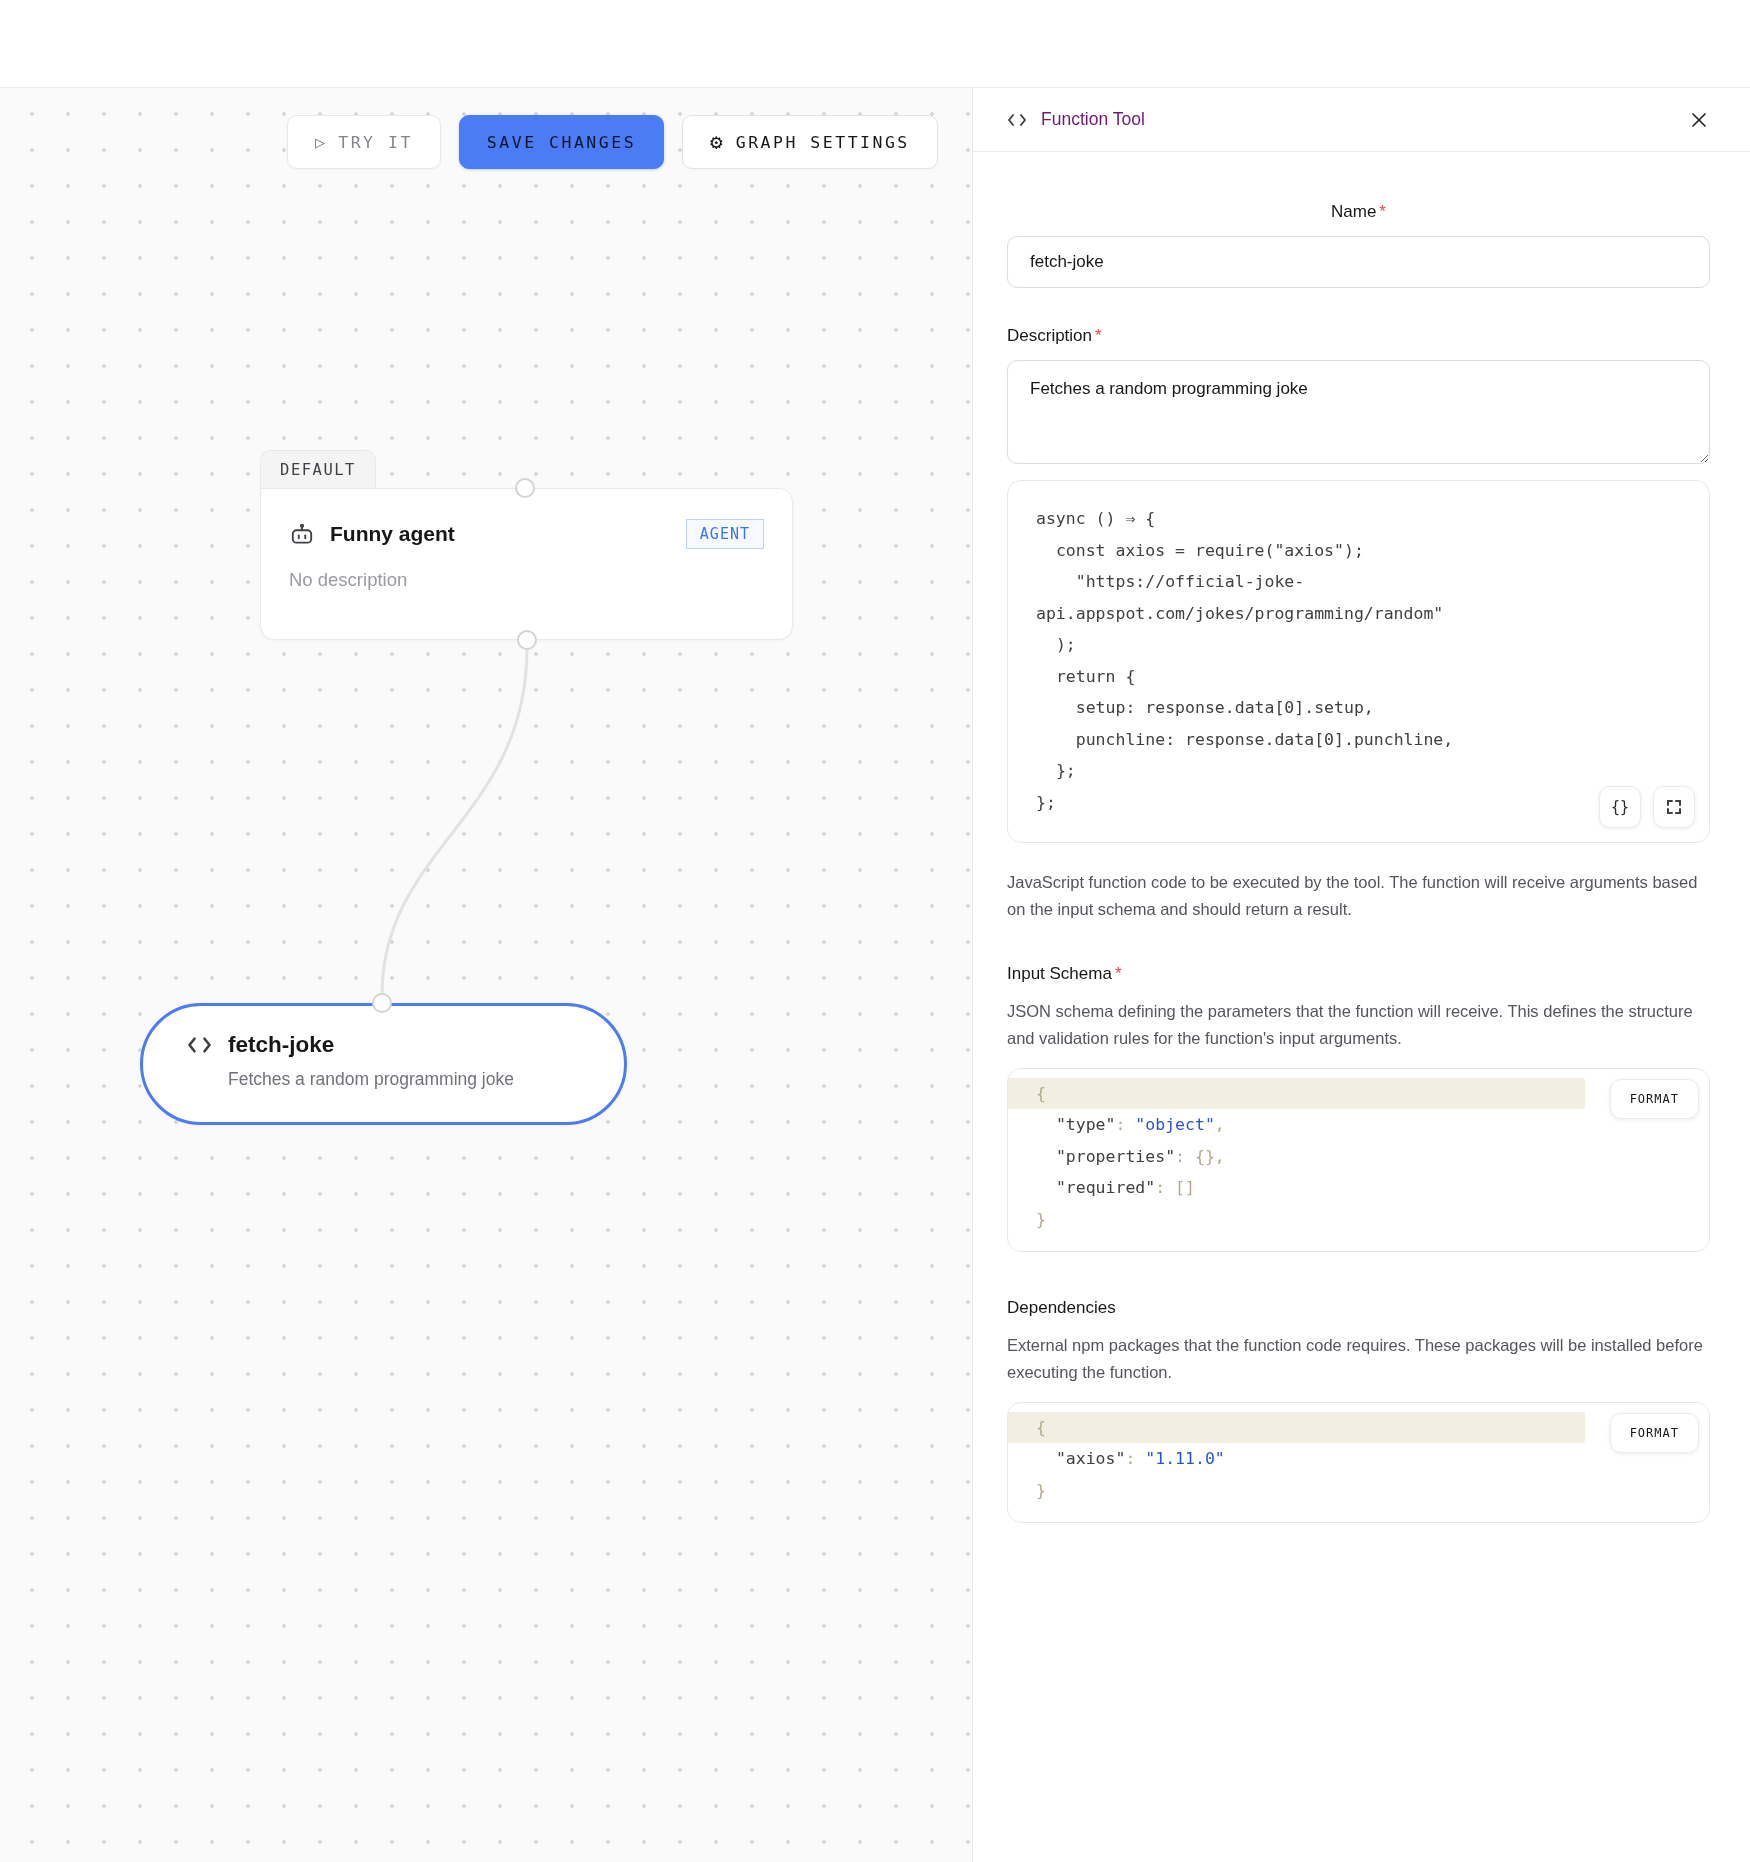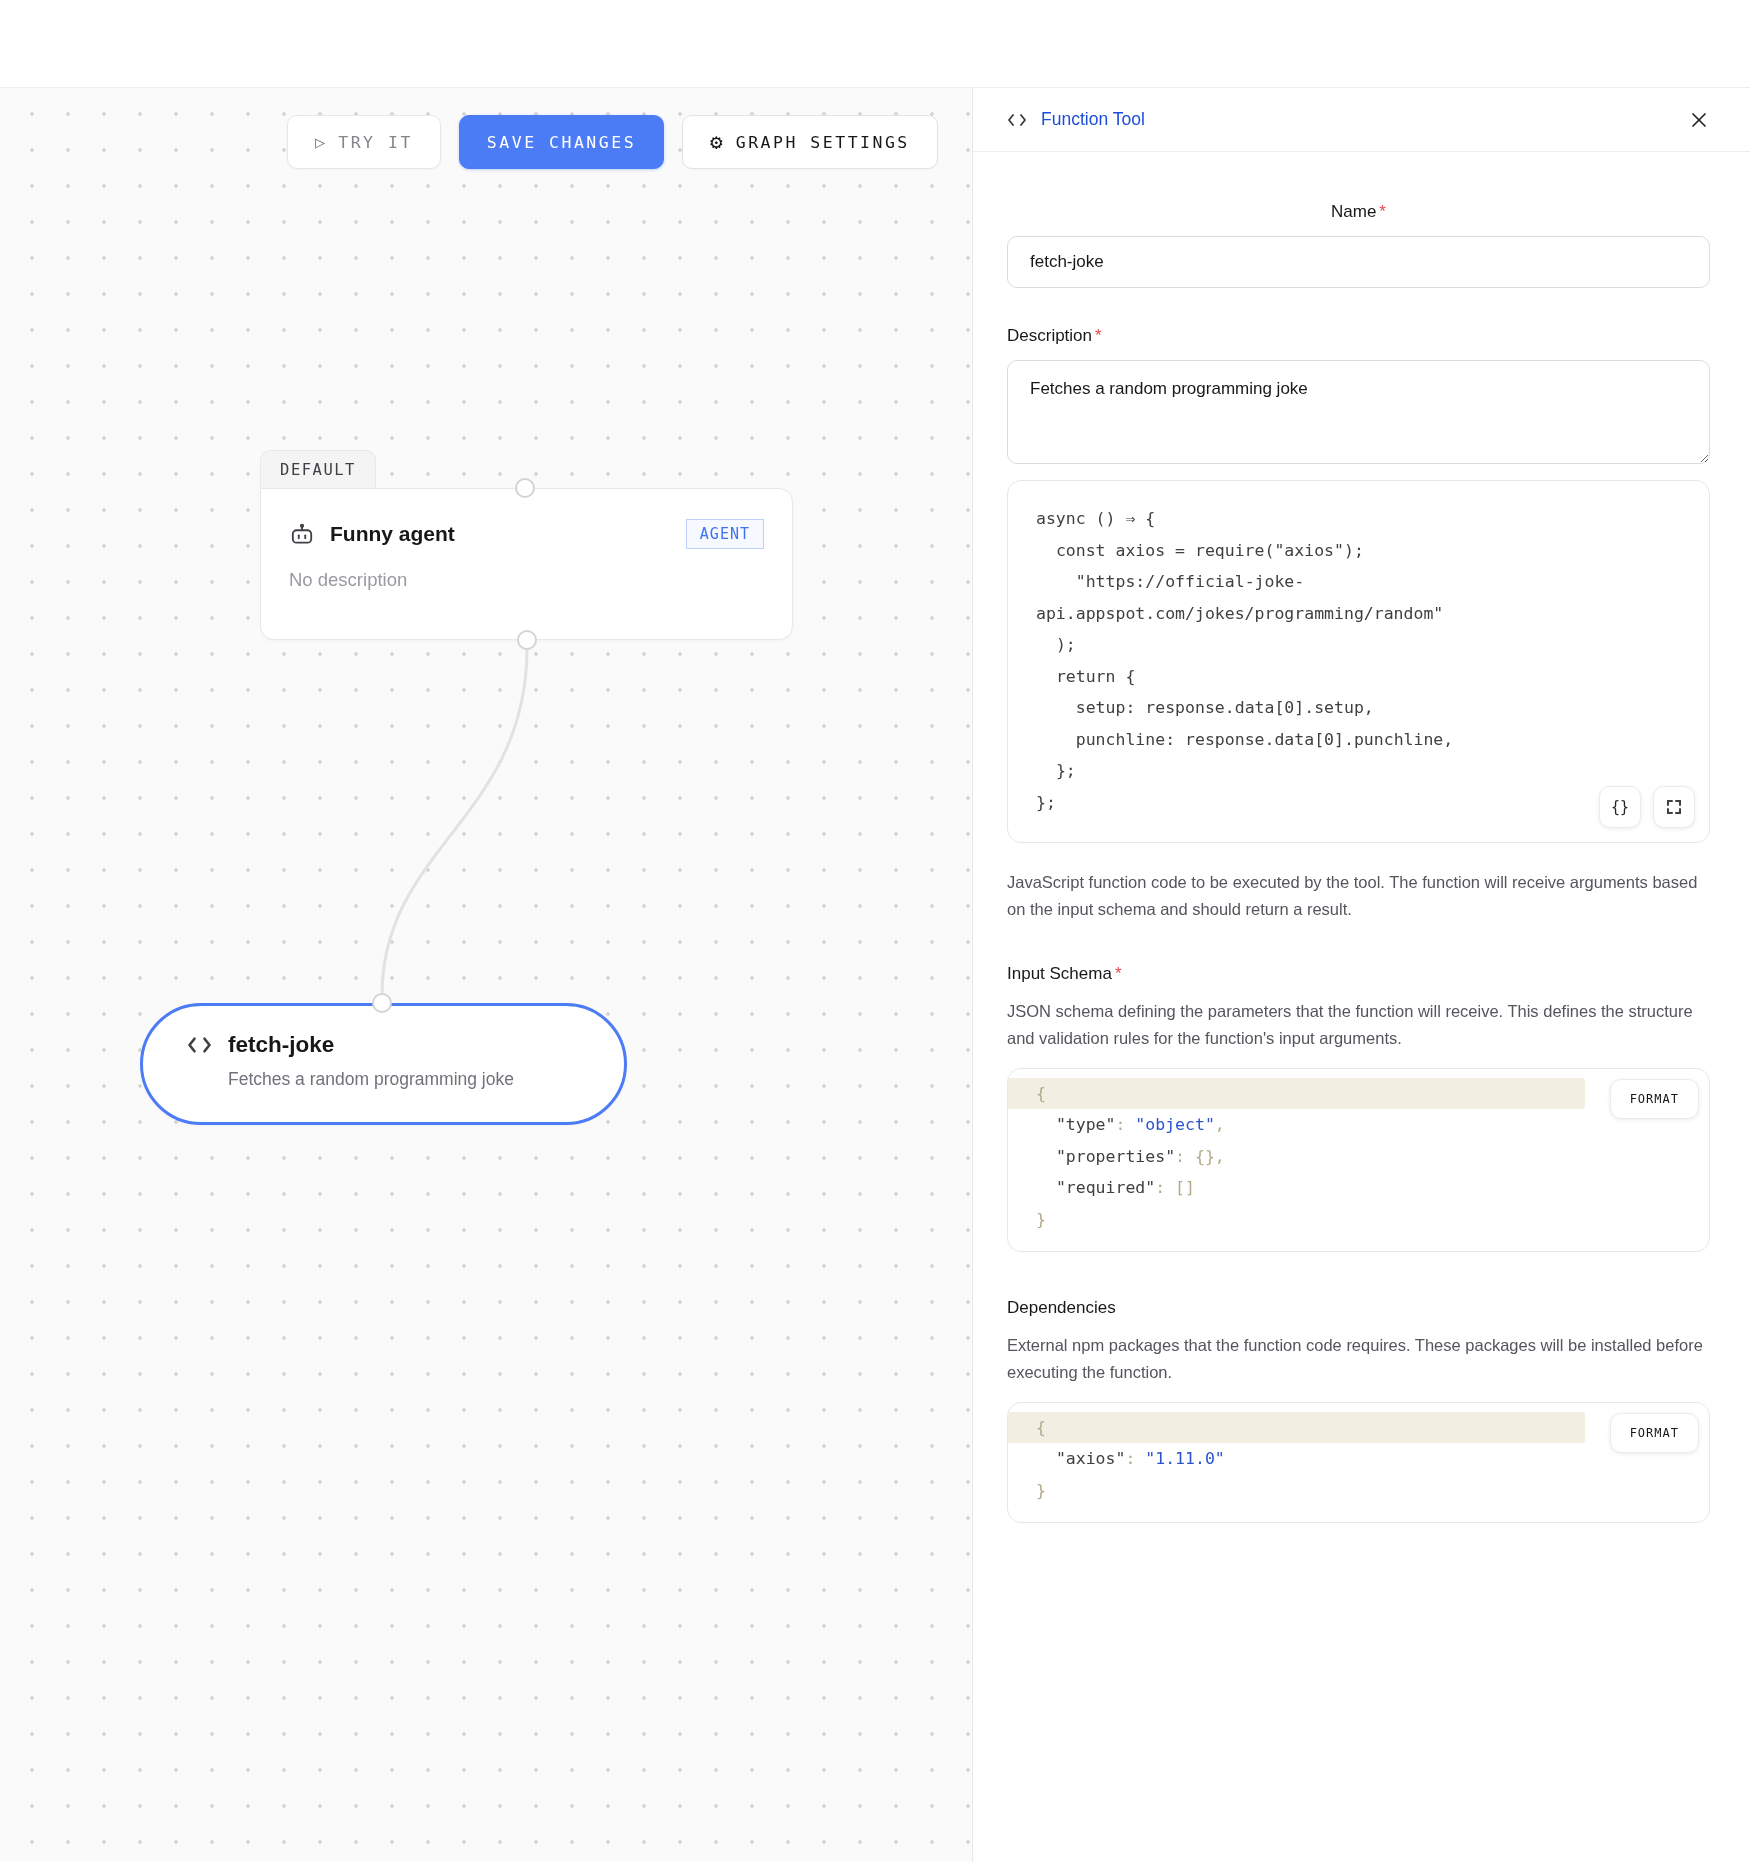--- a/index.html
+++ b/index.html
@@ -18,21 +18,21 @@
   }
   .edges { position:absolute; inset:0; z-index:0; }
 
   .toolbar { position:absolute; left:287px; top:27px; display:flex; gap:18px; z-index:3; }
   .btn {
     height:54px; border-radius:10px; display:flex; align-items:center; gap:13px;
     padding:0 27px; font-family:"DejaVu Sans Mono",monospace; font-size:16.5px;
     letter-spacing:2.5px; cursor:pointer; border:1px solid transparent;
   }
   .btn-ghost { background:#fff; border-color:#e7e7e7; color:#85858c; box-shadow:0 1px 2px rgba(0,0,0,.03); }
-  .btn-primary { background:#4b7bf5; color:#ffffff; border-color:#4b7bf5; box-shadow:0 1px 3px rgba(75,123,245,.35); }
+  .btn-primary { background:#4b7bf5; color:#0f172a; border-color:#4b7bf5; box-shadow:0 1px 3px rgba(75,123,245,.35); }
   .btn-outline { background:#fff; border-color:#e3e3e3; color:#18181b; box-shadow:0 1px 2px rgba(0,0,0,.03); }
   .play-glyph { font-size:17px; letter-spacing:0; }
   .gear-glyph { font-size:21px; letter-spacing:0; line-height:1; }
 
   .node-tab {
     position:absolute; left:260px; top:362px; width:116px; height:39px; z-index:1;
     background:#f4f4f5; border:1px solid #e9e9ea; border-bottom:none;
     border-radius:10px 10px 0 0; display:flex; align-items:center; justify-content:center;
     font-family:"DejaVu Sans Mono",monospace; font-size:15.5px; letter-spacing:1.5px; color:#3f3f46;
   }
@@ -59,21 +59,21 @@
     background:#fff; border:3px solid #4b7bf5; border-radius:61px;
     padding:26px 30px 0 44px; box-shadow:0 1px 3px rgba(0,0,0,.04);
   }
   .tool-row { display:flex; align-items:center; gap:16px; }
   .tool-title { font-size:22.5px; font-weight:bold; color:#18181b; }
   .tool-desc { margin:11px 0 0 41px; font-size:17.5px; color:#71717a; }
 
   
   .panel { flex:1; background:#fff; border-left:1px solid #e8e8e8; overflow:hidden; }
   .panel-header { height:64px; display:flex; align-items:center; gap:14px; padding:0 38px 0 34px; border-bottom:1px solid #ececec; }
-  .panel-title { font-size:17.5px; font-weight:500; color:#1d4ed8; }
+  .panel-title { font-size:17.5px; font-weight:500; color:#701a75; }
   .close-btn { margin-left:auto; background:none; border:none; cursor:pointer; padding:4px; display:flex; }
 
   .panel-body { padding:50px 40px 0 34px; }
   .field-label { font-size:17px; font-weight:500; color:#18181b; }
   .req { color:#e5484d; margin-left:3px; }
   .mt-name { margin-top:0;text-align:center; }
   .mt-desc { margin-top:38px; }
   .mt-code { margin-top:44px; }
   .mt-schema { margin-top:42px; }
   .mt-deps { margin-top:46px; }

